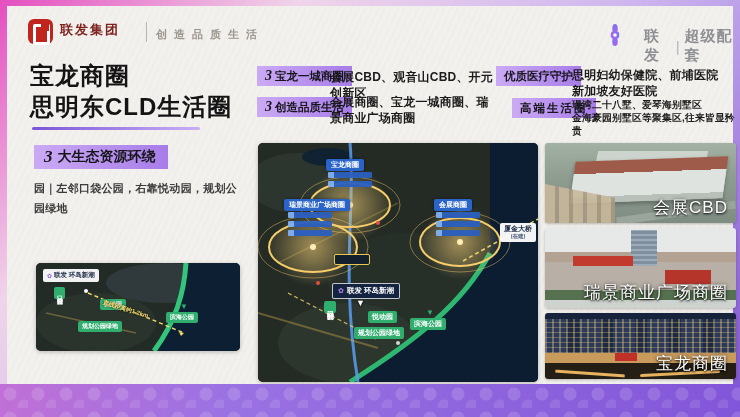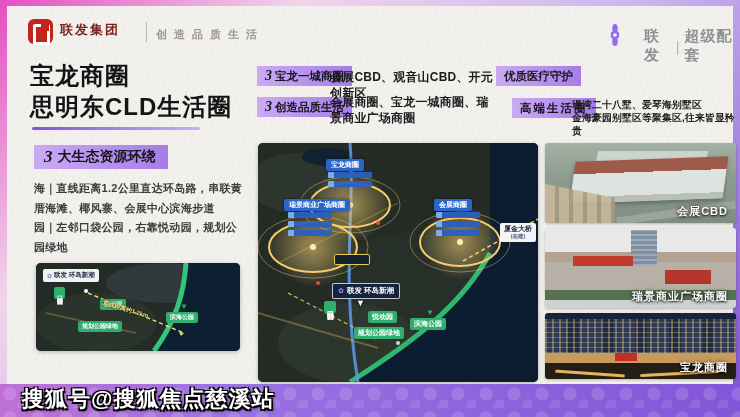--- a/index.html
+++ b/index.html
@@ -63,21 +63,21 @@
   .main-map{left:258px;top:143px;width:280px;height:239px;}
   .mini-map{left:36px;top:263px;width:204px;height:88px;}
   .mini-badge{position:absolute;left:7px;top:6px;background:rgba(255,255,255,.94);border-radius:2px;
         color:#1c2a46;font-size:6.5px;font-weight:800;padding:2px 4px;display:flex;gap:2px;align-items:center;white-space:nowrap;}
   .mini-badge .fl{color:#8a63e0;font-size:6px;}
   
   .photo{position:absolute;left:545px;width:191px;border-radius:3px;overflow:hidden;box-shadow:0 1px 3px rgba(0,0,0,.25);}
   .p1{top:143px;height:80px;background:linear-gradient(180deg,#a3b0a4 0%,#8e9c90 45%,#7e8c82 100%);}
   .p2{top:228px;height:80px;background:linear-gradient(180deg,#e6e9e8 0 30%,#b3a191 30% 42%,#b8b0a6 42% 78%,#55714f 78% 90%,#cfd3cf 90%);}
   .p3{top:313px;height:66px;background:linear-gradient(180deg,#17233c 0 46%,#223048 46% 58%,#c89a5c 58% 76%,#241e14 76%);}
-  .caption{position:absolute;right:8px;bottom:4px;color:#fff;font-weight:700;font-size:11px;letter-spacing:1px;
+  .caption{position:absolute;right:8px;bottom:4px;color:#fff;font-weight:400;font-size:17px;letter-spacing:1px;
         text-shadow:0 1px 2px rgba(0,0,0,.9),0 0 4px rgba(0,0,0,.6);}
   
   .hall{position:absolute;left:28px;top:16px;width:152px;height:42px;transform:skewX(-10deg) rotate(-2deg);
         background:linear-gradient(180deg,#9e5b4a 0 30%,#dfe3df 30% 85%,#b9c0ba 85%);box-shadow:0 2px 4px rgba(0,0,0,.3);}
   .hall2{position:absolute;left:52px;top:8px;width:110px;height:12px;transform:skewX(-12deg);background:#cdd4ce;}
   .fg-bldgs{position:absolute;left:0;bottom:0;width:70px;height:46px;
         background:repeating-linear-gradient(90deg,#c8b89a 0 10px,#a79a82 10px 14px);opacity:.9;
         clip-path:polygon(0 15%,100% 45%,100% 100%,0 100%);}
   .road1{position:absolute;right:0;bottom:6px;width:120px;height:8px;transform:rotate(-8deg);background:#9aa59c;}
   
@@ -142,39 +142,40 @@
 
   <div class="title t1">宝龙商圈</div>
   <div class="title t2">思明东CLD生活圈</div>
   <div class="title-underline"></div>
 
   <div class="badge eco-badge">
     <span class="num">3</span>
     <span>大生态资源环绕</span>
   </div>
   <div class="eco-lines">
-    <div class="eco-line">海｜直线距离1.2公里直达环岛路，串联黄厝海滩、椰风寨、会展中心滨海步道</div>
     <div class="eco-line">园｜左邻口袋公园，右靠悦动园，规划公园绿地</div>
   </div>
 
   <div class="badge feat-badge fb1">
     <span class="num">3</span>
     <span>宝龙一城商圈</span>
   </div>
   <div class="feat-text ft1">会展CBD、观音山CBD、开元创新区</div>
 
   <div class="badge feat-badge fb2">
     <span class="num">3</span>
     <span>创造品质生活</span>
   </div>
   <div class="feat-text ft2">会展商圈、宝龙一城商圈、瑞景商业广场商圈</div>
 
   <div class="badge feat-badge fb3">
     <span>优质医疗守护</span>
   </div>
+  <div class="feat-text ft3">思明妇幼保健院、前埔医院
+新加坡友好医院</div>
 
   <div class="badge feat-badge fb4">
     <span>高端生活圈</span>
   </div>
   <div class="feat-text ft4">璟湾二十八墅、爱琴海别墅区
 金海豪园别墅区等聚集区,往来皆显矜贵</div>
 
   <div class="mapbox main-map">
     <svg viewBox="0 0 280 239" width="280" height="239">
       <defs>
@@ -285,14 +286,13 @@
   <div class="photo p3">
     <div class="towers3"></div>
     <div class="win3"></div>
     <div class="mallsign"></div>
     <div class="streak s1"></div>
     <div class="streak s2"></div>
     <div class="caption">宝龙商圈</div>
   </div>
 
   <div class="bottom-bar"></div>
-  <div class="watermark">搜狐号@搜狐焦点慈溪站</div>
 </div>
 
 </body></html>

